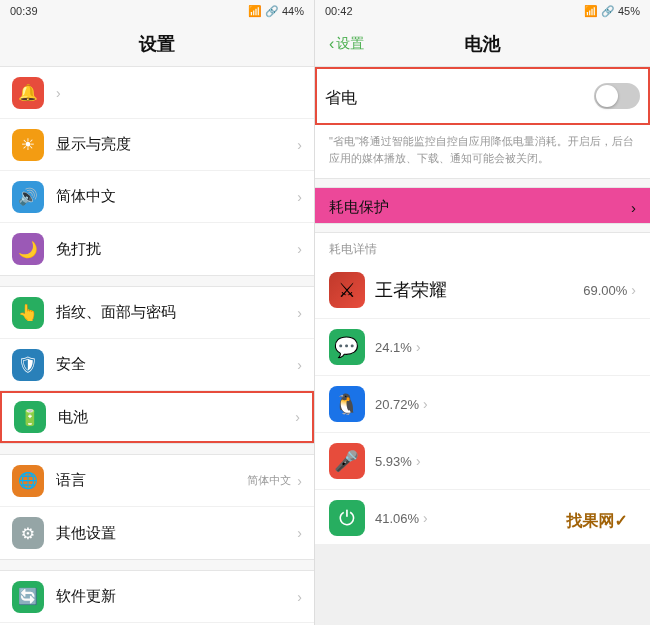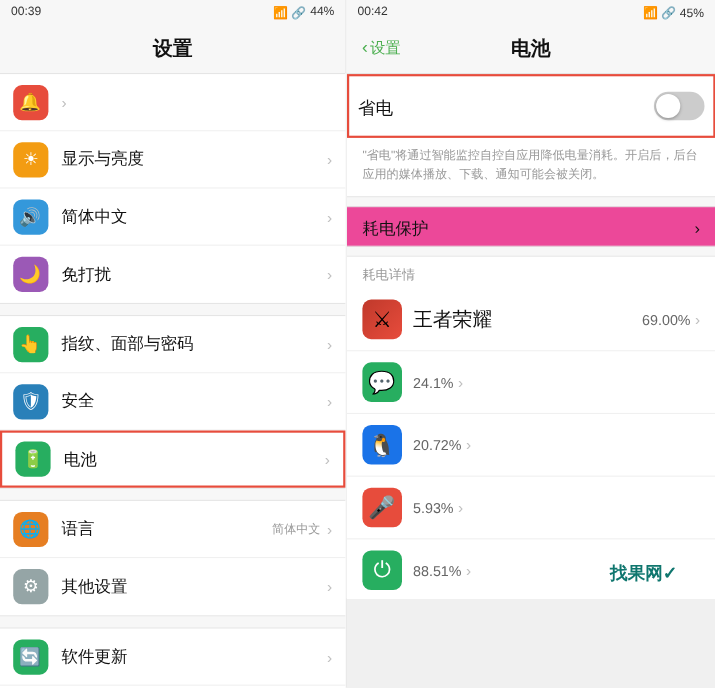--- a/index.html
+++ b/index.html
@@ -274,24 +274,24 @@
     .app-usage {
       font-size: 13px;
       color: #666;
       margin-right: 4px;
     }
 
     
     .watermark {
       position: absolute;
       bottom: 10px;
-      right: 28px;
+      right: 16px;
       font-size: 16px;
       font-weight: bold;
-      color: #0f766e;
+      color: #a16207;
       background: rgba(255,255,255,0.7);
       padding: 2px 6px;
       border-radius: 4px;
     }
   </style>
 </head>
 <body>
 
 <div class="left-panel">
   <div class="status-bar">
@@ -451,21 +451,21 @@
           <span style="font-size:20px; color:white;">🎤</span>
         </div>
         <span class="app-usage">5.93%</span>
         <span class="chevron">›</span>
       </div>
 
       <div class="usage-item">
         <div class="app-icon" style="background:#27ae60;">
           <span style="font-size:20px; color:white;">⏻</span>
         </div>
-        <span class="app-usage">88.51%</span>
+        <span class="app-usage">41.06%</span>
         <span class="chevron">›</span>
       </div>
 
       <div class="usage-item">
         <div class="app-icon" style="background:#555;">
           <span style="font-size:20px; color:white;">📷</span>
         </div>
         <span class="app-usage">2%</span>
         <span class="chevron">›</span>
       </div>

